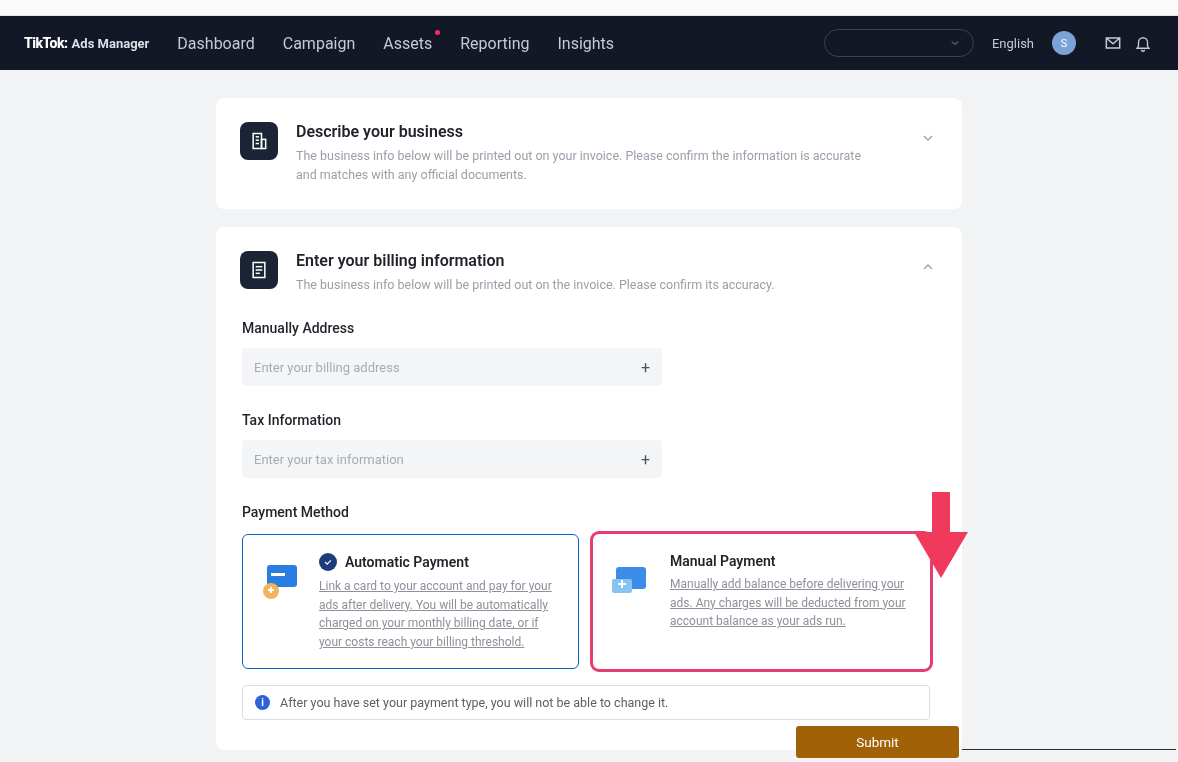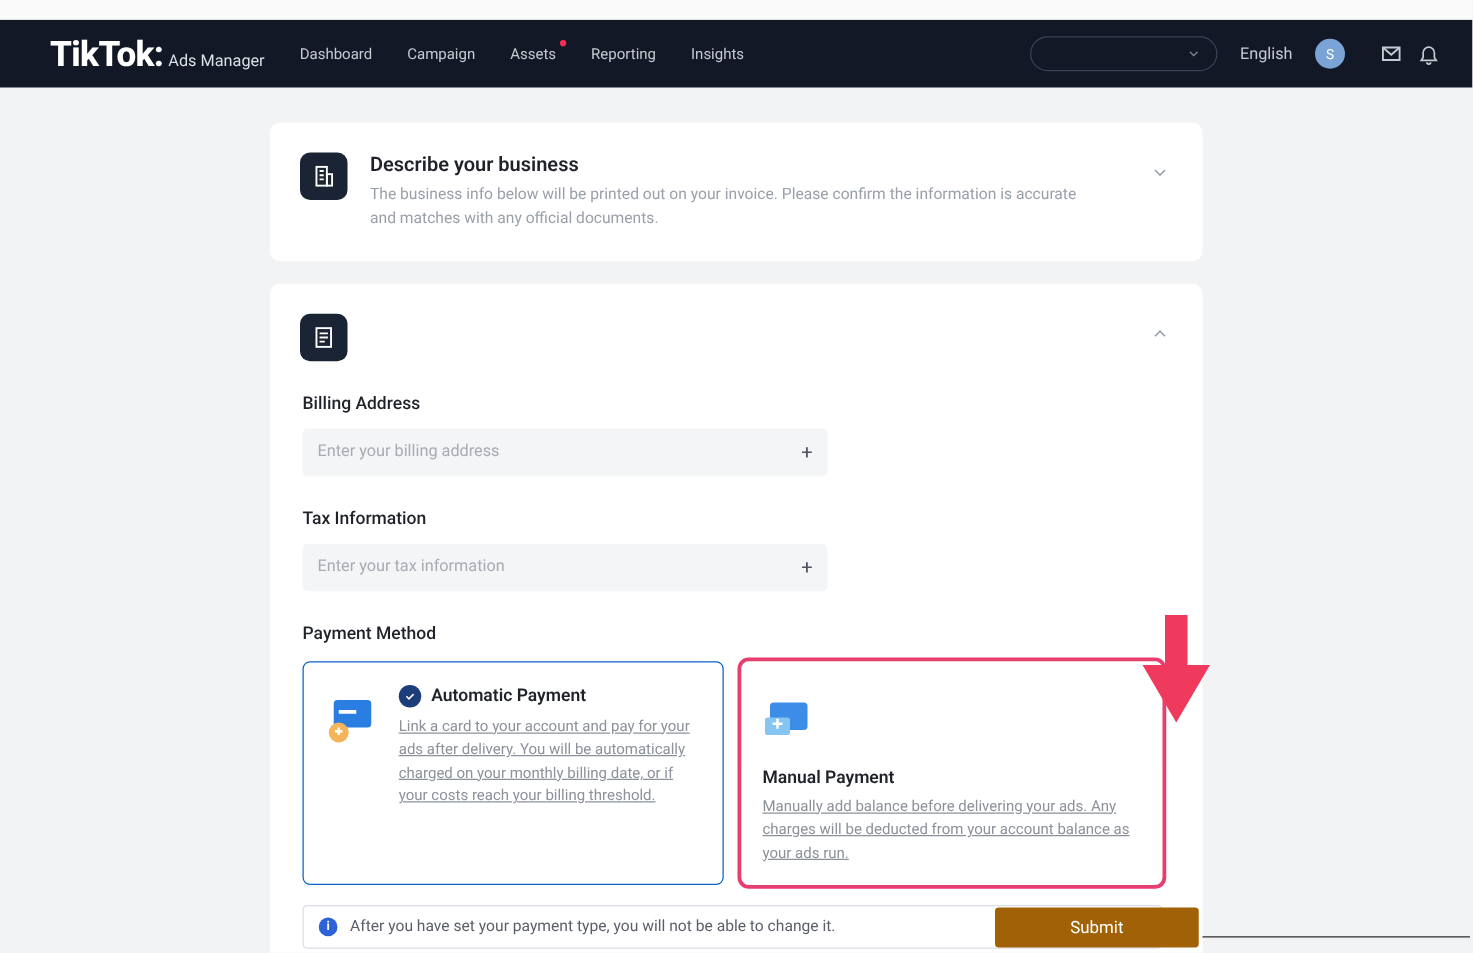--- a/index.html
+++ b/index.html
@@ -1,22 +1,22 @@
 <!DOCTYPE html>
 <html><head>
 <meta charset="utf-8">
 <style>
   * { box-sizing: border-box; margin: 0; padding: 0; font-family: -apple-system, BlinkMacSystemFont, "Segoe UI", Roboto, Helvetica, Arial, sans-serif; }
   body { background: #f2f3f5; width: 1178px; height: 762px; overflow: hidden; position: relative; }
   .browser-chrome { height: 16px; background: #fafafa; border-bottom: 1px solid #e5e5e5; }
   .topnav { background: #121826; height: 54px; display: flex; align-items: center; padding: 0 24px; color: #fff; }
   .brand { display: flex; align-items: baseline; gap: 4px; margin-right: 28px; }
-  .brand-logo { font-weight: 800; font-size: 28px; letter-spacing: -0.5px; margin-left: 16px; }
-  .brand-sub { font-size: 13px; color: #dcdfe6; }
-  .nav-items { display: flex; gap: 28px; font-size: 12px; }
+  .brand-logo { font-weight: 800; font-size: 14px; letter-spacing: -0.5px; }
+  .brand-sub { font-size: 13px; color: #dcdfe6; font-weight: bold; }
+  .nav-items { display: flex; gap: 28px; font-size: 16px; }
   .nav-item { color: #c7cad1; cursor: pointer; position: relative; }
   .nav-item .dot { position: absolute; top: -4px; right: -8px; width: 5px; height: 5px; background: #fe2c55; border-radius: 50%; }
   .nav-spacer { flex: 1; }
   .nav-select { width: 150px; height: 28px; border: 1px solid #3a4253; border-radius: 14px; background: transparent; display: flex; align-items: center; justify-content: flex-end; padding: 0 12px; cursor: pointer; }
   .nav-select svg { stroke: #8d93a1; }
   .lang { font-size: 13px; color: #c7cad1; margin: 0 18px; cursor: pointer; }
   .avatar { width: 24px; height: 24px; border-radius: 50%; background: #7aa3d6; color: #fff; font-size: 11px; display: flex; align-items: center; justify-content: center; margin-right: 18px; cursor: pointer; }
   .nav-icon { width: 22px; height: 22px; display:flex; align-items:center; justify-content:center; margin-left: 8px; cursor: pointer; color:#c7cad1; }
 
   .page { display: flex; flex-direction: column; align-items: center; padding-top: 10px; }
@@ -30,21 +30,21 @@
   .section { padding: 0 2px; margin-top: 26px; }
   .field-label { font-size: 14px; font-weight: 500; color: #1f2329; margin-bottom: 12px; }
   .field-input { width: 420px; height: 38px; background: #f4f5f7; border: none; border-radius: 4px; padding: 0 40px 0 12px; font-size: 13px; color: #000000; outline: none; position: relative; }
   .field-input::placeholder { color: #a7acb3; }
   .input-wrap { position: relative; width: 420px; }
   .input-plus { position: absolute; right: 12px; top: 50%; transform: translateY(-50%); color: #4f5560; font-size: 16px; cursor: pointer; }
 
   .pm-row { display: flex; gap: 14px; margin-top: 14px; }
   .pm-card { flex: 1; border: 1px solid #d9dde4; border-radius: 6px; padding: 18px 16px 16px 16px; display: flex; gap: 14px; cursor: pointer; min-height: 130px; }
   .pm-card.selected { border: 1.5px solid #0a63c9; }
-  .pm-card.highlighted { outline: 3px solid #e83e6f; outline-offset: 0; border-color: transparent; flex-direction: column; }
+  .pm-card.highlighted { outline: 3px solid #e83e6f; outline-offset: 0; border-color: transparent; }
   .pm-illus { width: 46px; height: 46px; flex-shrink: 0; margin-top: 6px; }
   .pm-title-row { display: flex; align-items: center; gap: 8px; margin-bottom: 6px; }
   .pm-check { width: 18px; height: 18px; border-radius: 50%; background: #1b3d7a; display: flex; align-items: center; justify-content: center; }
   .pm-check svg { stroke: #fff; }
   .pm-title { font-size: 14px; font-weight: 600; color: #1f2329; }
   .pm-desc { font-size: 12px; color: #8c919a; line-height: 1.55; text-decoration: underline; }
 
   .info-bar { margin-top: 16px; border: 1px solid #d9dde4; border-radius: 4px; padding: 9px 12px; display: flex; align-items: center; gap: 10px; font-size: 12.5px; color: #5a5f68; }
   .info-bar .info-icon { width: 15px; height: 15px; border-radius: 50%; background: #2e62d9; color: #fff; font-size: 10px; display: flex; align-items: center; justify-content: center; font-weight: bold; }
 
@@ -122,29 +122,33 @@
   <div class="card card-billing">
     <div class="card-head">
       <div class="card-icon">
         <svg width="20" height="20" viewBox="0 0 24 24" fill="none" stroke="currentColor" stroke-width="1.8">
             <rect x="5" y="3" width="14" height="18"></rect>
             <line x1="8" y1="8" x2="16" y2="8"></line>
             <line x1="8" y1="12" x2="16" y2="12"></line>
             <line x1="8" y1="16" x2="13" y2="16"></line>
           </svg>
       </div>
+      <div>
+        <div class="card-title">Enter your billing information</div>
+        <div class="card-desc">The business info below will be printed out on the invoice. Please confirm its accuracy.</div>
+      </div>
     </div>
     <div class="caret">
       <svg width="16" height="16" viewBox="0 0 24 24" fill="none" stroke="currentColor" stroke-width="2">
           <polyline points="6 15 12 9 18 15"></polyline>
         </svg>
     </div>
 
     <div class="section">
-      <div class="field-label">Billing Address</div>
+      <div class="field-label">Manually Address</div>
       <div class="input-wrap">
         <input class="field-input" placeholder="Enter your billing address" style="">
         <span class="input-plus">+</span>
       </div>
     </div>
 
     <div class="section">
       <div class="field-label">Tax Information</div>
       <div class="input-wrap">
         <input class="field-input" placeholder="Enter your tax information" style="">

